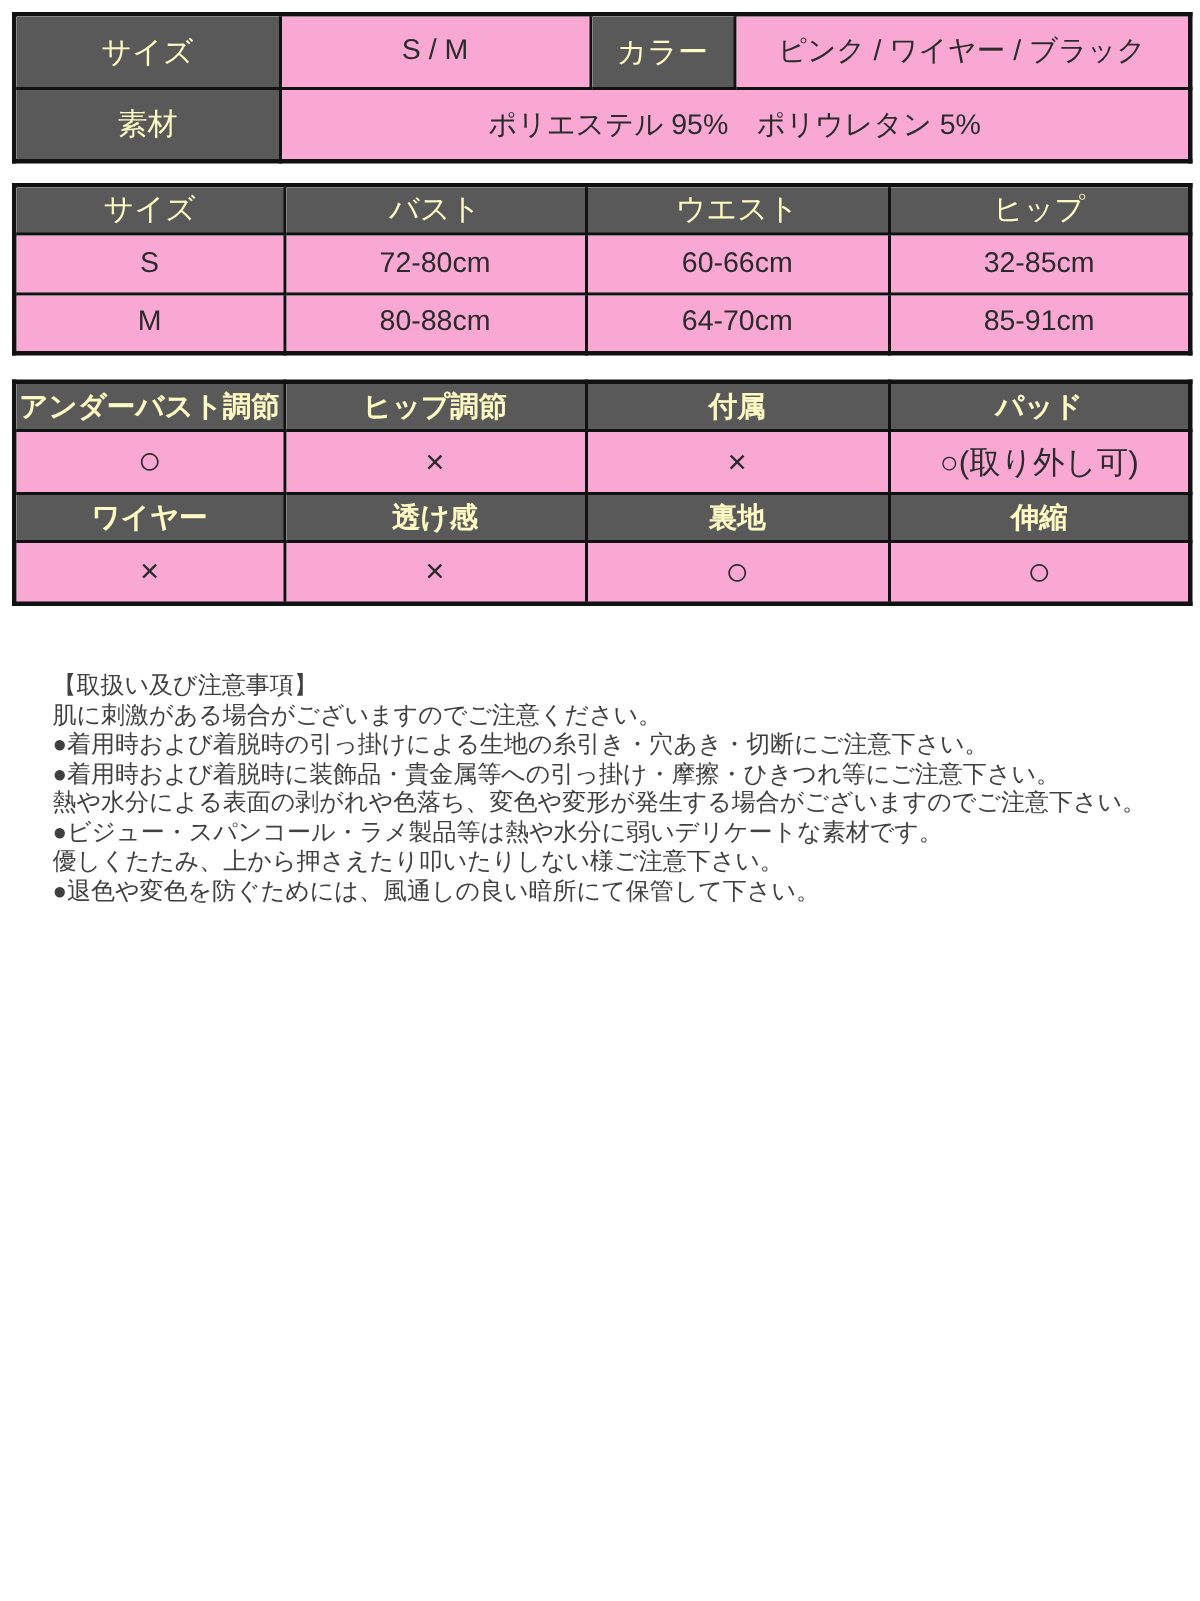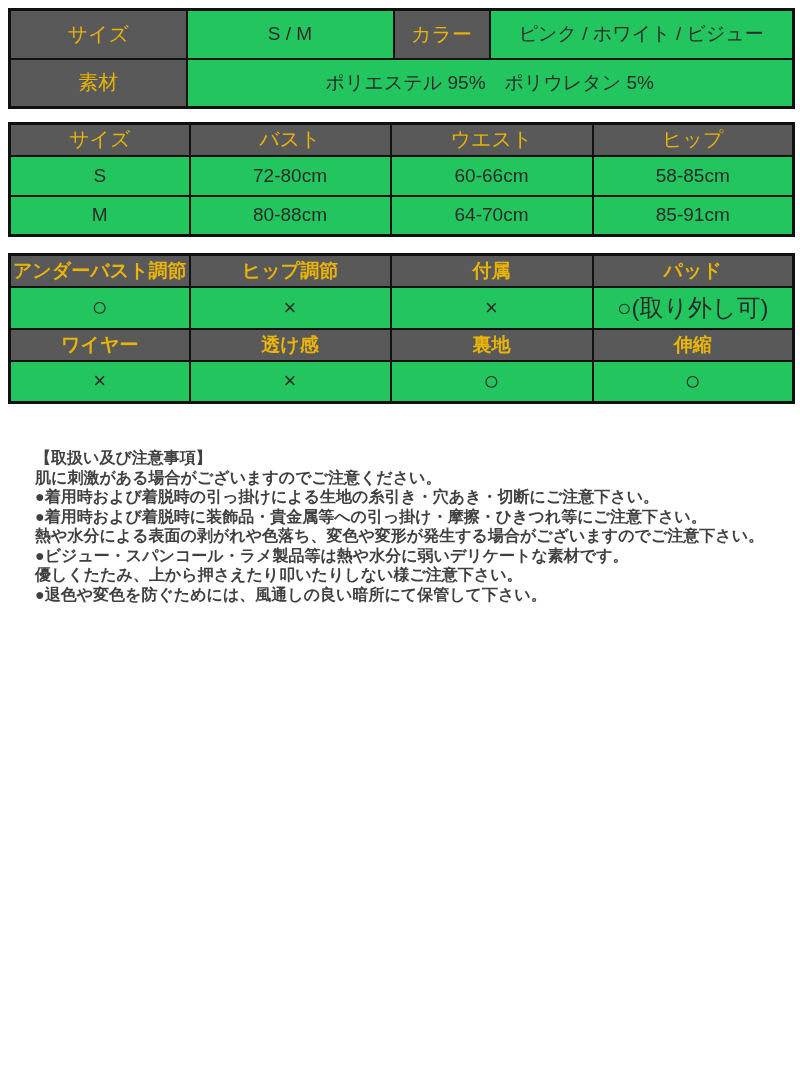--- a/index.html
+++ b/index.html
@@ -20,78 +20,77 @@
   }
   th, td {
     border: 2px solid #111111;
     text-align: center;
     vertical-align: middle;
     overflow: hidden;
     white-space: nowrap;
   }
   th.hdr {
     background: #595959;
-    color: #eab308;
+    color: #fef9c3;
     font-weight: normal;
     font-size: 20px;
   }
   td.val {
-    background: #22c55e;
+    background: #f9a8d4;
     color: #2b2b2b;
     font-size: 19px;
   }
 
   
   .t1 tr { height: 49px; }
 
   
   .t2 { margin-top: 13px; }
   .t2 tr.hrow { height: 32px; }
   .t2 tr.drow { height: 40px; }
   .t2 th.hdr { font-size: 20px; }
 
   
   .t3 { margin-top: 16px; }
   .t3 tr.hrow { height: 32px; }
   .t3 tr.drow { height: 42px; }
   .t3 th.hdr { font-size: 19px; font-weight: bold; }
   td.sym-circle { font-size: 27px; line-height: 1; }
   td.sym-x { font-size: 22px; line-height: 1; }
-  td.sym-mixed { font-size: 24px; }
+  td.sym-mixed { font-size: 21px; }
 
   
   .notes {
     margin-top: 44px;
     padding-left: 27px;
     padding-right: 10px;
     color: #404040;
     font-size: 16px;
     line-height: 19.5px;
-    font-weight: bold;
   }
   .notes .line { white-space: nowrap; }
 </style>
 </head>
 <body>
 
 <div class="content">
 
   <table class="t1">
     <colgroup>
       <col style="width:177px">
         <col style="width:207px">
         <col style="width:96px">
         <col style="width:304px">
     </colgroup>
     <tbody>
         <tr>
       <th class="hdr">サイズ</th>
       <td class="val">S / M</td>
       <th class="hdr">カラー</th>
-      <td class="val">ピンク / ホワイト / ビジュー</td>
+      <td class="val">ピンク / ワイヤー / ブラック</td>
     </tr>
     <tr>
       <th class="hdr">素材</th>
       <td class="val" colspan="3">ポリエステル 95%　ポリウレタン 5%</td>
     </tr>
   </tbody>
     </table>
 
   <table class="t2">
     <colgroup>
@@ -104,21 +103,21 @@
         <tr class="hrow">
       <th class="hdr">サイズ</th>
       <th class="hdr">バスト</th>
       <th class="hdr">ウエスト</th>
       <th class="hdr">ヒップ</th>
     </tr>
     <tr class="drow">
       <td class="val">S</td>
       <td class="val">72-80cm</td>
       <td class="val">60-66cm</td>
-      <td class="val">58-85cm</td>
+      <td class="val">32-85cm</td>
     </tr>
     <tr class="drow">
       <td class="val">M</td>
       <td class="val">80-88cm</td>
       <td class="val">64-70cm</td>
       <td class="val">85-91cm</td>
     </tr>
   </tbody>
     </table>
 

